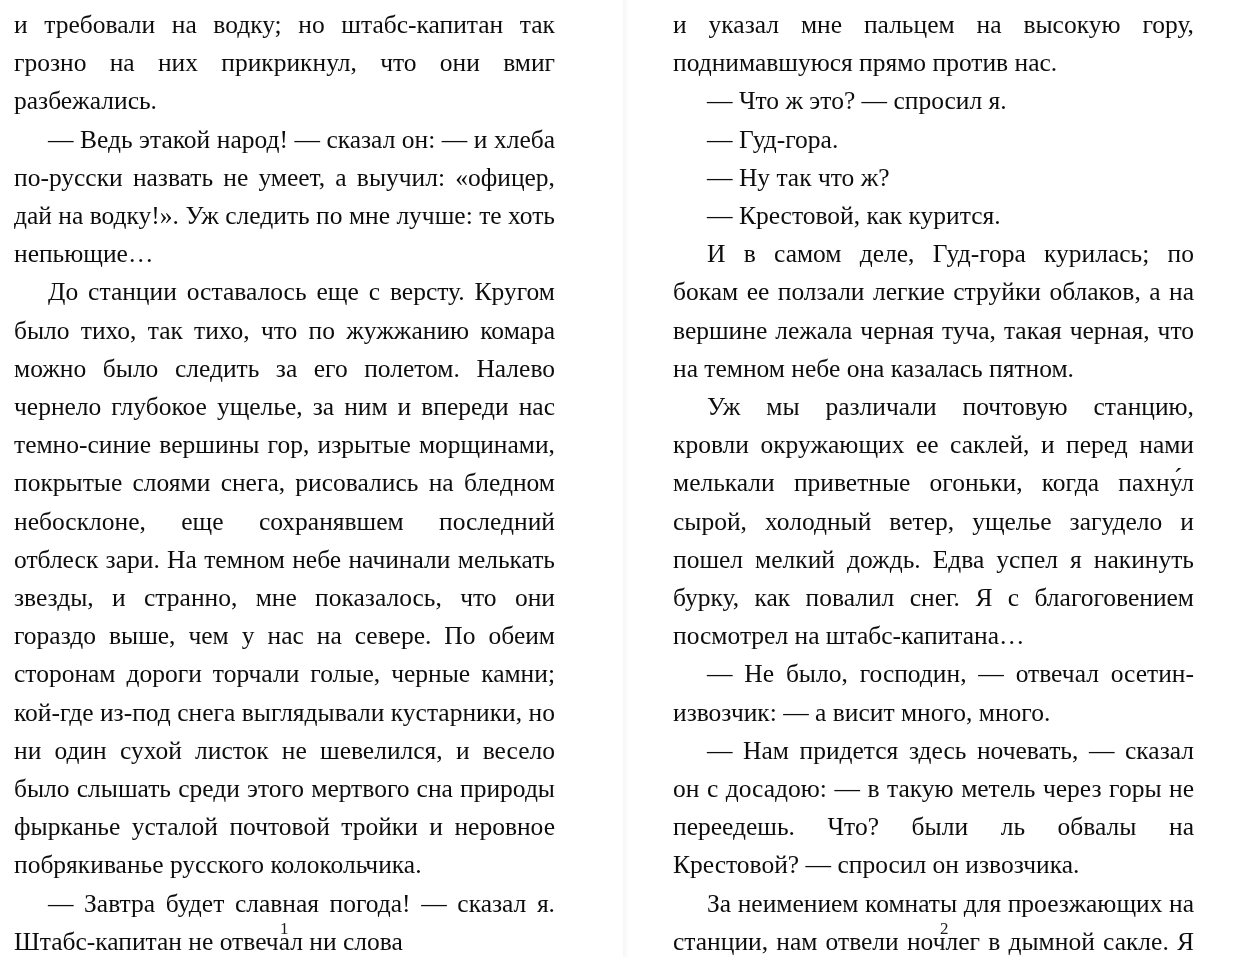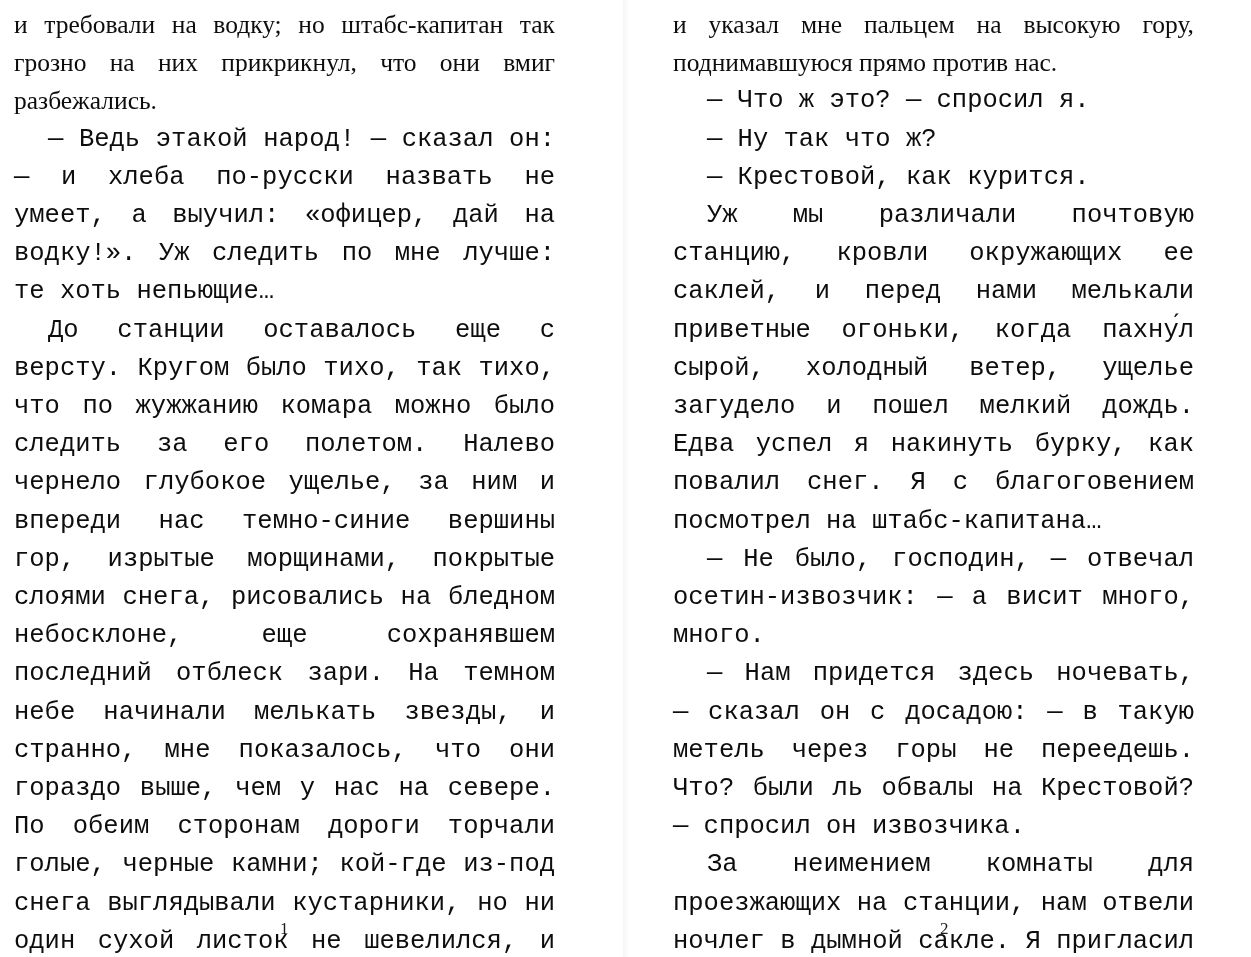--- a/index.html
+++ b/index.html
@@ -39,21 +39,20 @@
     text-align: justify;
     text-justify: inter-word;
     hyphens: manual;
   }
   .text-block p {
     margin: 0;
     text-indent: 0;
   }
   .text-block p.indent {
     text-indent: 34px;
-    font-family: Liberation Mono, monospace;
   }
   .folio {
     position: absolute;
     bottom: 18px;
     font-size: 17px;
     letter-spacing: 0.5px;
     color: #1a1a1a;
   }
   .folio-left {
     left: 0;
@@ -91,22 +90,24 @@
       <p class="indent">До станции оставалось еще с версту. Кругом было тихо, так тихо, что по жужжанию комара можно было следить за его полетом. Налево чернело глубокое ущелье, за ним и впереди нас темно-синие вершины гор, изрытые морщинами, покрытые слоями снега, рисовались на бледном небосклоне, еще сохранявшем последний отблеск зари. На темном небе начинали мелькать звезды, и странно, мне показалось, что они гораздо выше, чем у нас на севере. По обеим сторонам дороги торчали голые, черные камни; кой-где из-под снега выглядывали кустарники, но ни один сухой листок не шевелился, и весело было слышать среди этого мертвого сна природы фырканье усталой почтовой тройки и неровное побрякиванье русского колокольчика.</p>
       <p class="indent">— Завтра будет славная погода! — сказал я. Штабс-капитан не отвечал ни слова</p>
     </div>
     <div class="folio folio-left">1</div>
   </div>
 
   <div class="page page-right">
     <div class="text-block">
       <p>и указал мне пальцем на высокую гору, поднимавшуюся прямо против нас.</p>
       <p class="indent">— Что ж это? — спросил я.</p>
+      <p class="indent">— Гуд-гора.</p>
       <p class="indent">— Ну так что ж?</p>
       <p class="indent">— Крестовой, как курится.</p>
+      <p class="indent">И в самом деле, Гуд-гора курилась; по бокам ее ползали легкие струйки облаков, а на вершине лежала черная туча, такая черная, что на темном небе она казалась пятном.</p>
       <p class="indent">Уж мы различали почтовую станцию, кровли окружающих ее саклей, и перед нами мелькали приветные огоньки, когда пахну́л сырой, холодный ветер, ущелье загудело и пошел мелкий дождь. Едва успел я накинуть бурку, как повалил снег. Я с благоговением посмотрел на штабс-капитана…</p>
       <p class="indent">— Не было, господин, — отвечал осетин-извозчик: — а висит много, много.</p>
       <p class="indent">— Нам придется здесь ночевать, — сказал он с досадою: — в такую метель через горы не переедешь. Что? были ль обвалы на Крестовой? — спросил он извозчика.</p>
       <p class="indent">За неимением комнаты для проезжающих на станции, нам отвели ночлег в дымной сакле. Я пригласил своего</p>
     </div>
     <div class="folio folio-right">2</div>
   </div>
 
   <div class="gutter-shadow"></div>
 </div>

